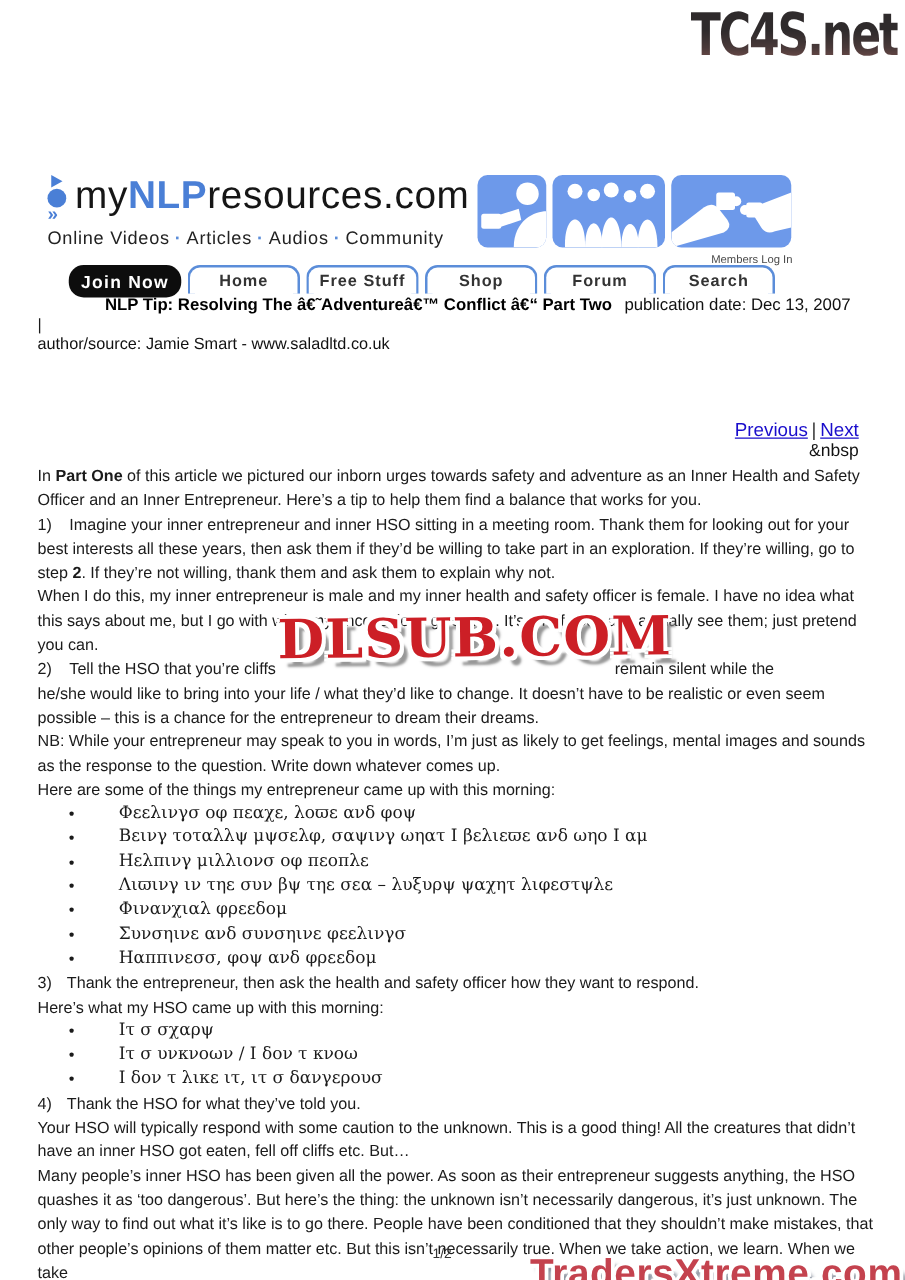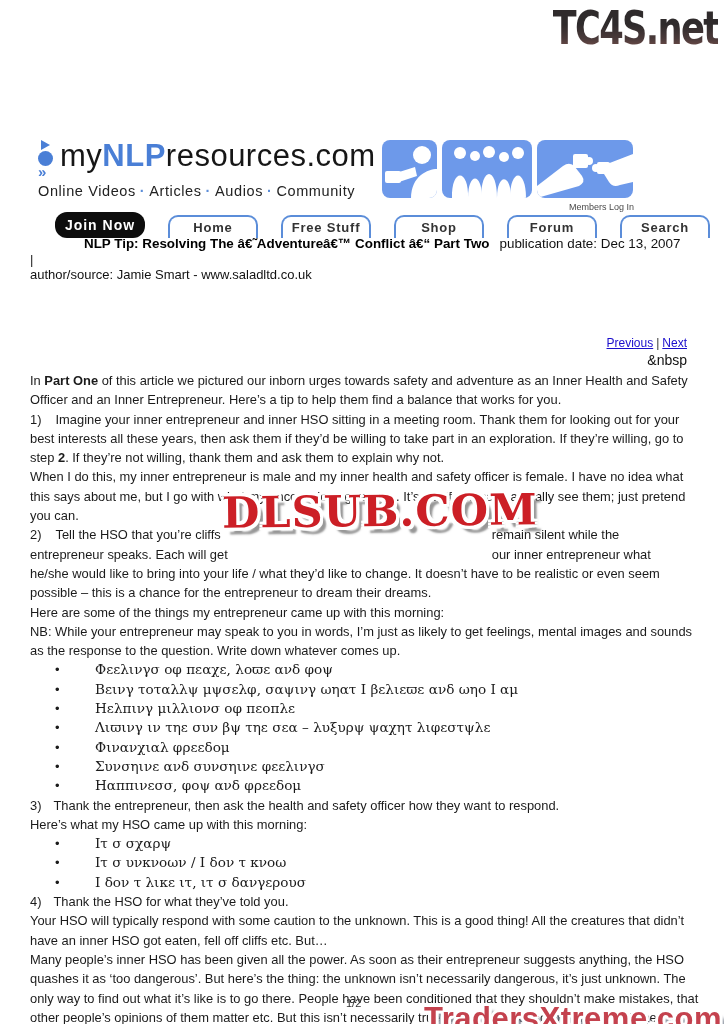--- a/index.html
+++ b/index.html
@@ -29,36 +29,36 @@
   .tagline { margin-top:4px; font-size:14.5px; letter-spacing:0.6px; color:#222; white-space:nowrap; }
   .tagline .sep { color:#5b8dd9; padding:0 4px; font-weight:bold; }
 
   
   .photos { position:absolute; top:140px; left:382px; display:flex; gap:5px; }
   .photo { background:#6d99ea; border-radius:8px; height:58px; overflow:hidden; }
   .photo svg { display:block; }
   .members { position:absolute; top:202px; right:90px; font-size:9px; color:#4a4a4a; }
 
   
-  .nav { position:absolute; top:212px; left:55px; display:flex; align-items:flex-end; gap:23px; }
+  .nav { position:absolute; top:212px; left:55px; display:flex; gap:5px; }
   .tab { width:90px; height:23px; border:2px solid #5b8dd9; border-bottom:none;
          border-radius:10px 10px 0 0; background:#fff; display:flex; align-items:center;
          justify-content:center; font-size:13px; letter-spacing:0.8px; color:#333; cursor:pointer;font-weight:bold; }
   .tab.dark { background:#0d0d0d; border:none; border-radius:12px; height:26px; color:#fff;
               font-weight:bold; font-size:14px; letter-spacing:1px; }
 
   
   .title-row { position:absolute; top:236px; left:84px; width:610px; font-size:13.4px; white-space:nowrap; }
   .title-row .t { font-weight:bold; color:#000; }
   .title-row .d { margin-left:10px; color:#111; }
   .pipe { position:absolute; top:252px; left:30px; font-size:13px; }
   .author { position:absolute; top:267px; left:30px; font-size:13px; color:#111; }
 
   
-  .pager { position:absolute; top:336px; right:37px; font-size:12px; text-align:right; }
+  .pager { position:absolute; top:336px; right:37px; font-size:15px; text-align:right; }
   .pager a { color:#1a0dcc; text-decoration:underline; cursor:pointer; }
   .pager .sep { color:#333; padding:0 3px; }
   .nbsp { position:absolute; top:352px; right:37px; font-size:14px; color:#111; }
 
   
   .article { position:absolute; top:371px; left:30px; width:670px;
              font-size:12.9px; line-height:19.3px; color:#1b1b1b; }
   .para { margin:0; }
   .bold { font-weight:bold; }
   .gap { display:inline-block; height:1px; }
@@ -161,25 +161,24 @@
     <a>Previous</a><span class="sep">|</span><a>Next</a>
   </div>
   <div class="nbsp">&amp;nbsp</div>
 
   <div class="article">
       <div class="para"><span>In </span><span class="bold">Part One</span><span> of this article we pictured our inborn urges towards safety and adventure as an Inner Health and Safety Officer and an Inner Entrepreneur. Here’s a tip to help them find a balance that works for you.</span></div>
       <div class="para"><span>1)</span><span class="gap" style="width: 14px;"></span><span>Imagine your inner entrepreneur and inner HSO sitting in a meeting room. Thank them for looking out for your best interests all these years, then ask them if they’d be willing to take part in an exploration. If they’re willing, go to step </span><span class="bold">2</span><span>. If they’re not willing, thank them and ask them to explain why not.</span></div>
       <div class="para"><span>When I do this, my inner entrepreneur is male and my inner health and safety officer is female. I have no idea what this says about me, but I go with what my unconscious gives me. It’s OK if you can’t actually see them; just pretend you can.</span></div>
       <div class="para">
         <div><span>2)</span><span class="gap" style="width: 14px;"></span><span>Tell the HSO that you’re cliffs</span><span class="gap" style="width: 271px;"></span><span>remain silent while the</span></div>
-        <div><span>entrepreneur speaks. Each will get</span><span class="gap" style="width: 264px;"></span><span>our inner entrepreneur what</span></div>
       </div>
       <div class="para"><span>he/she would like to bring into your life / what they’d like to change. It doesn’t have to be realistic or even seem possible – this is a chance for the entrepreneur to dream their dreams.</span></div>
+      <div class="para"><span>NB: While your entrepreneur may speak to you in words, I’m just as likely to get feelings, mental images and sounds as the response to the question. Write down whatever comes up.</span></div>
       <div class="para"><span>Here are some of the things my entrepreneur came up with this morning:</span></div>
-      <div class="para"><span>NB: While your entrepreneur may speak to you in words, I’m just as likely to get feelings, mental images and sounds as the response to the question. Write down whatever comes up.</span></div>
       <div class="bullet-row">
         <span class="dot">•</span>
         <span class="sym">Φεελινγσ οφ πεαχε, λοϖε ανδ φοψ</span>
       </div>
       <div class="bullet-row">
         <span class="dot">•</span>
         <span class="sym">Βεινγ τοταλλψ μψσελφ, σαψινγ ωηατ Ι βελιεϖε ανδ ωηο Ι αμ</span>
       </div>
       <div class="bullet-row">
         <span class="dot">•</span>

